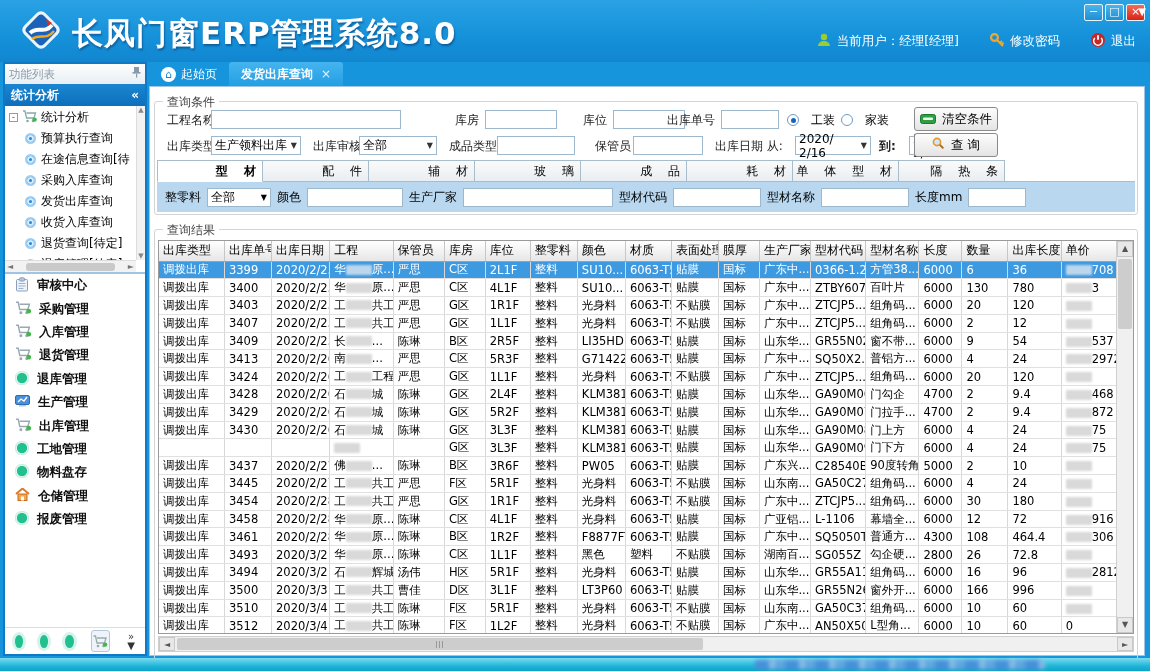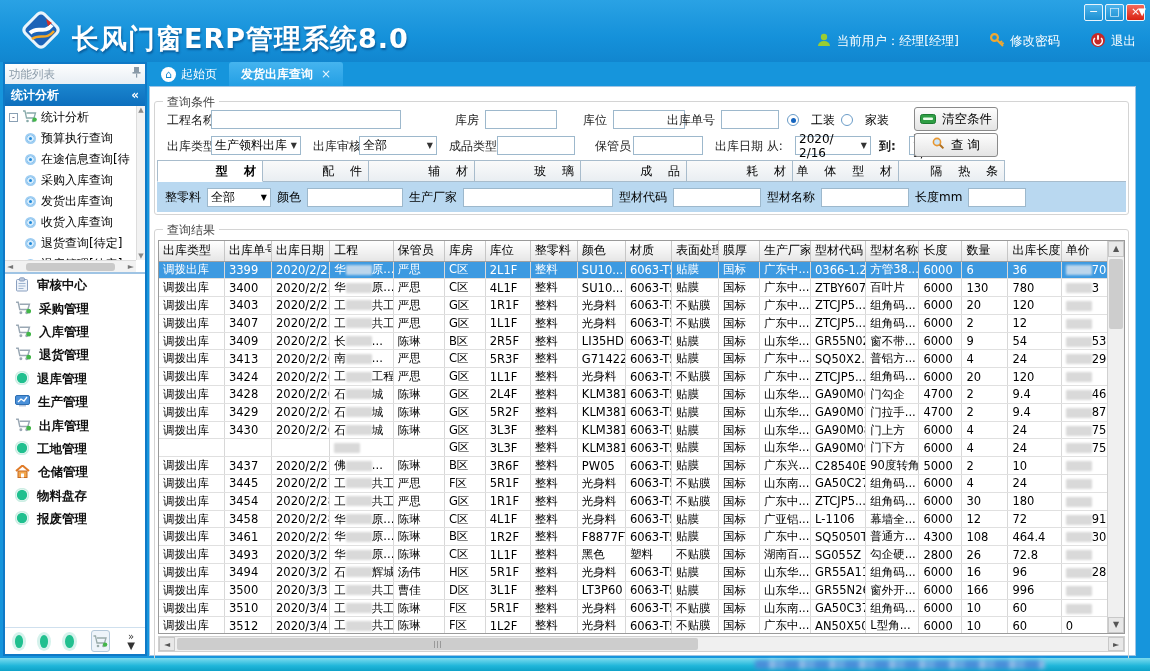--- a/index.html
+++ b/index.html
@@ -3,22 +3,22 @@
 <meta charset="utf-8">
 <style>
   html,body{margin:0;padding:0;width:1150px;height:671px;overflow:hidden;
     font-family:"DejaVu Sans",sans-serif;font-size:12px;color:#000;background:#1695dc;}
   *{box-sizing:border-box;}
 
   
   #titlebar{position:absolute;left:0;top:0;width:1150px;height:62px;
     background:linear-gradient(#2aa2e4,#1591da 60%,#1186cf);}
   #logo{position:absolute;left:18px;top:7px;width:46px;height:46px;}
-  #app-title{position:absolute;left:72px;top:13px;font-size:27px;font-weight:bold;color:#fff;
-    text-shadow:1px 2px 2px rgba(0,40,90,.45);letter-spacing:1px;margin-top:8px;}
+  #app-title{position:absolute;left:72px;top:13px;font-size:31px;font-weight:bold;color:#fff;
+    text-shadow:1px 2px 2px rgba(0,40,90,.45);letter-spacing:1px;}
   #win-controls{position:absolute;right:5px;top:4px;display:flex;gap:2px;}
   .winbtn{width:19px;height:17px;border:1px solid #e8f4fc;border-radius:2px;color:#fff;
     font-size:11px;line-height:14px;text-align:center;background:linear-gradient(#4db4ec,#1e90d2);cursor:pointer;}
   .winbtn.close{background:linear-gradient(#f56a5a,#d92313);}
   #userbar{position:absolute;right:14px;top:32px;display:flex;align-items:flex-end;gap:8px;color:#fff;font-size:12.5px;}
   #userbar .grp{display:flex;align-items:center;gap:5px;cursor:pointer;}
   #userbar .sep{width:14px;}
 
   
   #sidebar{position:absolute;left:3px;top:62px;width:144px;height:594px;background:#fff;
@@ -51,21 +51,21 @@
   #tabbar{position:absolute;left:149px;top:62px;right:3px;height:24px;display:flex;align-items:flex-end;}
   #tab-home{display:flex;align-items:center;gap:5px;color:#fff;padding:0 12px;height:24px;cursor:pointer;}
   .home-ic{width:15px;height:15px;border-radius:50%;background:#fff;color:#1186cf;font-size:11px;
     line-height:15px;text-align:center;}
   #tab-active{display:flex;align-items:center;gap:8px;background:linear-gradient(#45b4ef,#239fe4);
     color:#fff;font-weight:bold;padding:0 12px;height:24px;border-radius:3px 3px 0 0;cursor:pointer;}
   #tab-active .x{font-weight:normal;color:#e6f6ff;cursor:pointer;}
   #tabbar-caret{position:absolute;right:4px;top:6px;color:#fff;font-size:10px;cursor:pointer;}
 
   
-  #main{position:absolute;left:149px;top:86px;right:14px;height:570px;background:#fff;border:1px solid #9fc4e4;padding-left:28px;}
+  #main{position:absolute;left:149px;top:86px;right:5px;height:570px;background:#fff;border:1px solid #9fc4e4;padding-left:28px;}
   .grpbox{position:absolute;border:1px solid #d4d4d4;border-radius:3px;}
   .grplabel{position:absolute;top:-8px;left:8px;background:#fff;padding:0 4px;color:#444;font-size:12px;}
   #qgroup{left:4px;right:6px;top:14px;height:114px;}
   #rgroup{left:4px;right:6px;top:142px;height:484px;}
   .flabel{position:absolute;height:20px;line-height:20px;color:#222;}
   .tinput{position:absolute;height:19px;border:1px solid #9db8cc;background:#fff;}
   .dd{position:absolute;height:19px;border:1px solid #9db8cc;background:#fff;display:flex;align-items:center;
     justify-content:space-between;padding:0 3px;cursor:pointer;}
   .dd .ar{font-size:8px;color:#333;}
   .radio{position:absolute;display:flex;align-items:center;gap:12px;height:20px;cursor:pointer;}
@@ -288,33 +288,33 @@
         <span>出库管理</span>
       </div>
       <div class="menu-item">
         <span><svg width="14" height="14" viewBox="0 0 14 14">
             <circle cx="7" cy="7" r="5.2" fill="#21c08f"></circle>
             <circle cx="7" cy="7" r="6.5" fill="none" stroke="#cdeee4" stroke-width="1.5"></circle>
           </svg></span>
         <span>工地管理</span>
       </div>
       <div class="menu-item">
+        <span><svg width="14" height="14" viewBox="0 0 14 14">
+            <circle cx="7" cy="7" r="5.2" fill="#21c08f"></circle>
+            <circle cx="7" cy="7" r="6.5" fill="none" stroke="#cdeee4" stroke-width="1.5"></circle>
+          </svg></span>
+        <span>物料盘存</span>
+      </div>
+      <div class="menu-item">
         <span><svg width="15" height="13" viewBox="0 0 15 13">
             <path d="M1 6 L7.5 0.5 L14 6" fill="none" stroke="#e07b28" stroke-width="2"></path>
             <rect x="3" y="6" width="9" height="6.5" fill="#f2a74e" stroke="#c86a20"></rect>
             <rect x="6" y="8.5" width="3" height="4" fill="#fff"></rect>
           </svg></span>
         <span>仓储管理</span>
-      </div>
-      <div class="menu-item">
-        <span><svg width="14" height="14" viewBox="0 0 14 14">
-            <circle cx="7" cy="7" r="5.2" fill="#21c08f"></circle>
-            <circle cx="7" cy="7" r="6.5" fill="none" stroke="#cdeee4" stroke-width="1.5"></circle>
-          </svg></span>
-        <span>物料盘存</span>
       </div>
       <div class="menu-item">
         <span><svg width="14" height="14" viewBox="0 0 14 14">
             <circle cx="7" cy="7" r="5.2" fill="#21c08f"></circle>
             <circle cx="7" cy="7" r="6.5" fill="none" stroke="#cdeee4" stroke-width="1.5"></circle>
           </svg></span>
         <span>报废管理</span>
       </div>
     </div>
   <div id="side-bottom">

